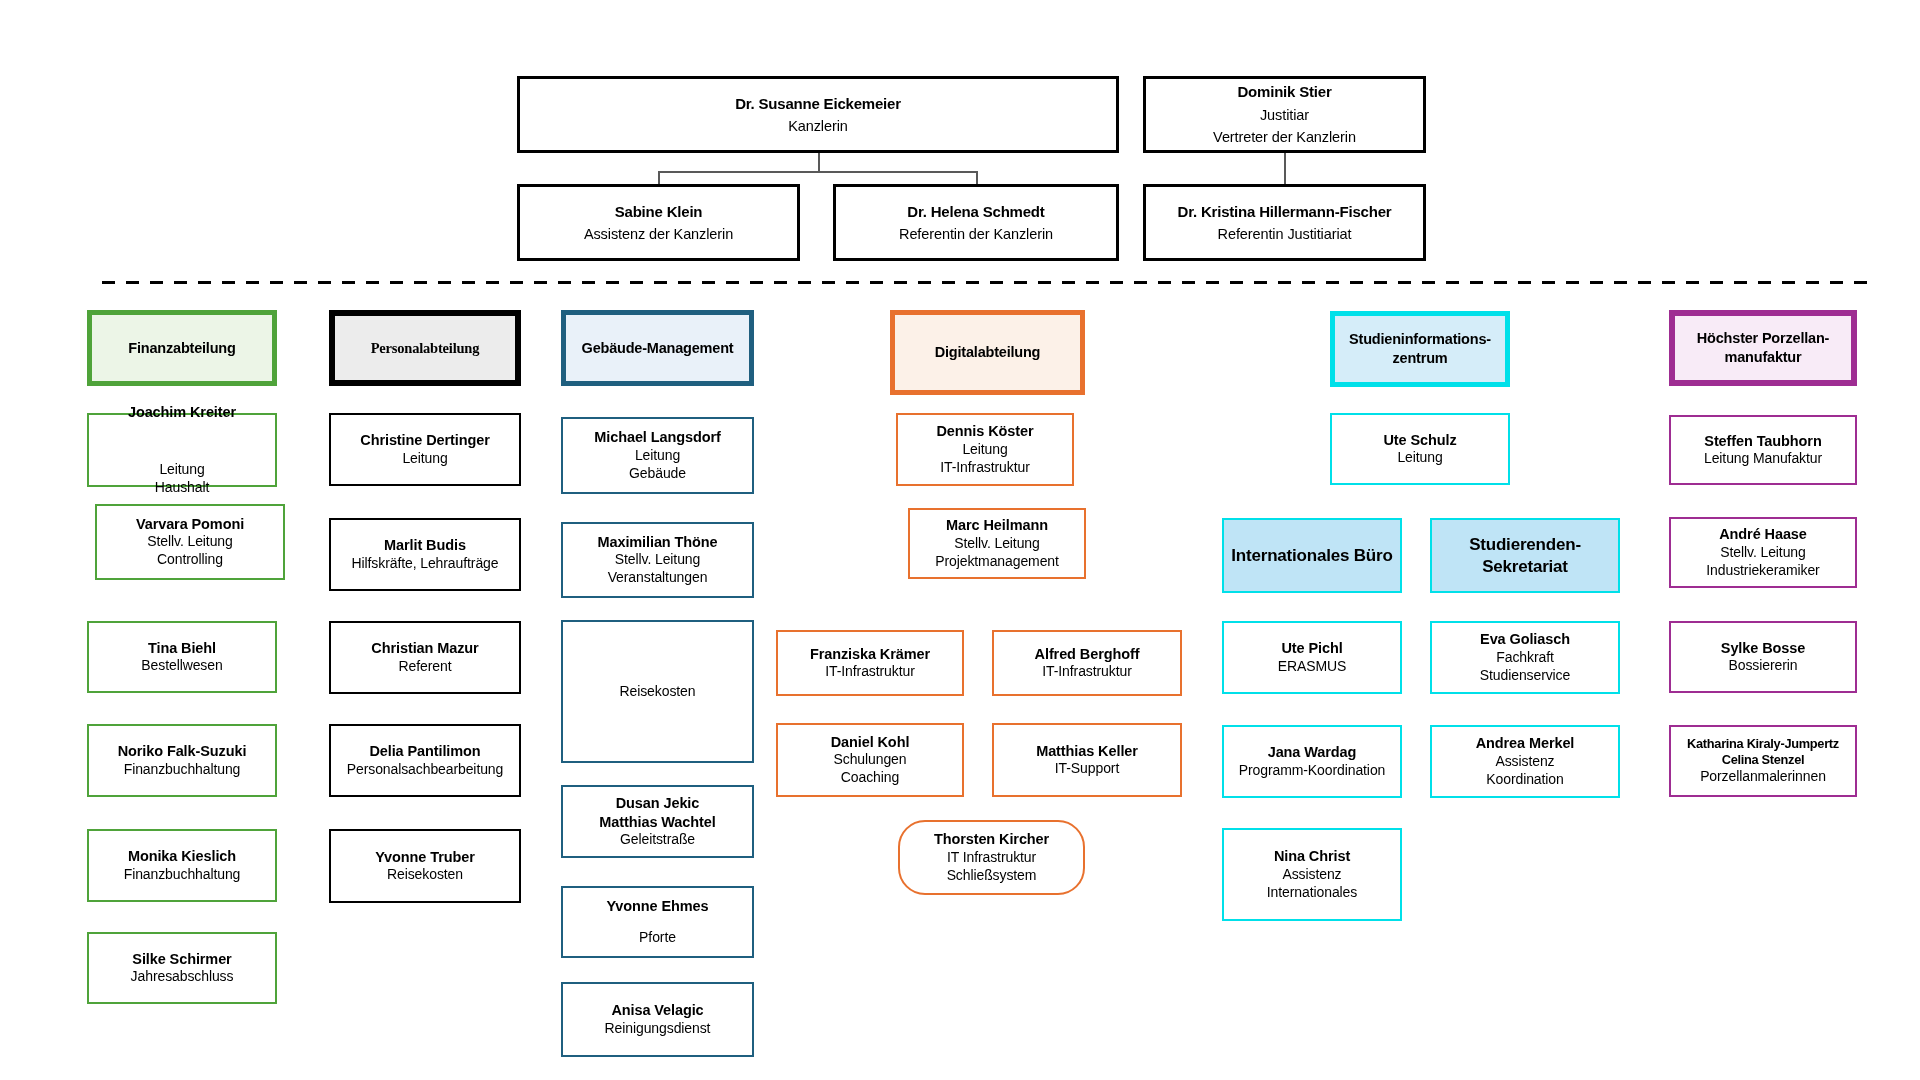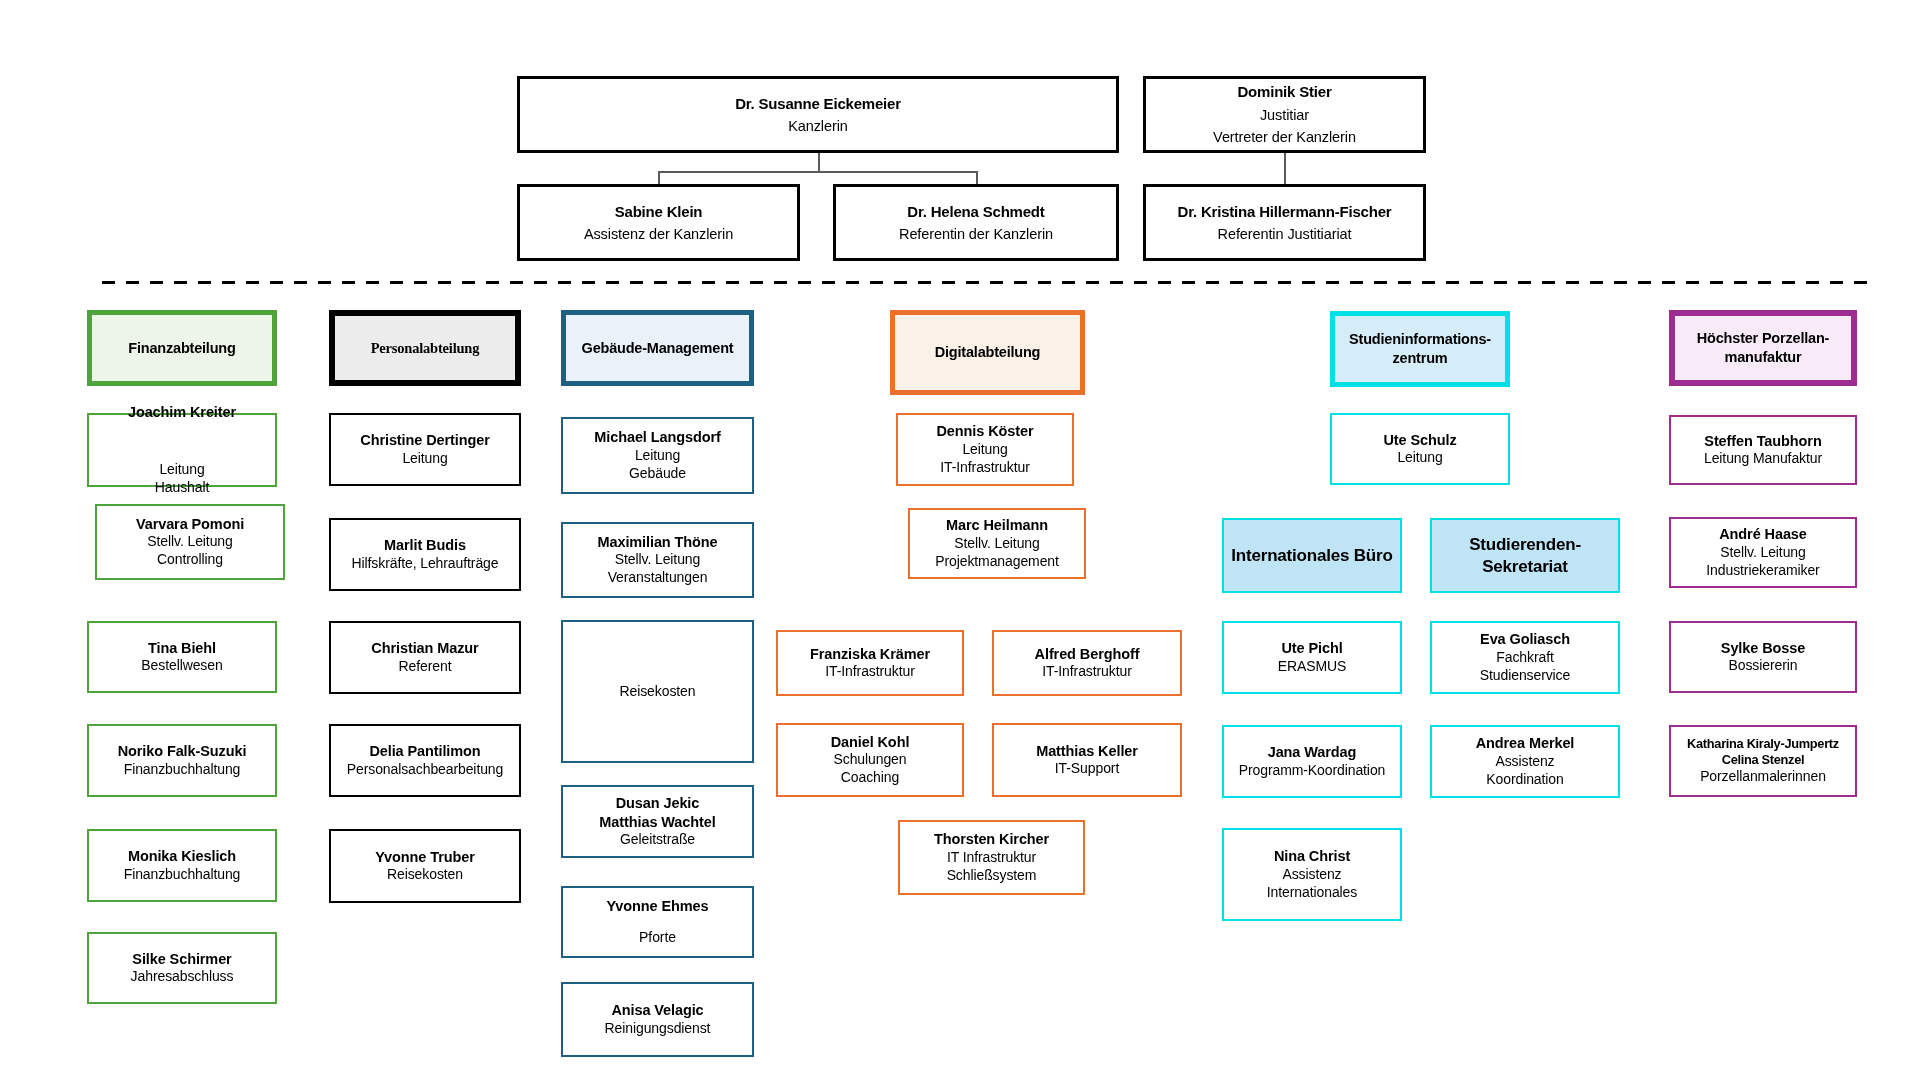--- a/index.html
+++ b/index.html
@@ -172,21 +172,21 @@
 </div>
 <div class="box" style="left: 776px; top: 723px; width: 188px; height: 74px; --accent: #E8712E; --fill: #FCF1E8;">
   <div class="nm">Daniel Kohl</div>
   <div class="role">Schulungen
 Coaching</div>
 </div>
 <div class="box" style="left: 992px; top: 723px; width: 190px; height: 74px; --accent: #E8712E; --fill: #FCF1E8;">
   <div class="nm">Matthias Keller</div>
   <div class="role">IT-Support</div>
 </div>
-<div class="box" style="left: 898px; top: 820px; width: 187px; height: 75px; --accent: #E8712E; --fill: #FCF1E8;">
+<div class="box" style="left: 898px; top: 820px; width: 187px; height: 75px; border-radius: 27px; --accent: #E8712E; --fill: #FCF1E8;">
   <div class="nm">Thorsten Kircher</div>
   <div class="role">IT Infrastruktur
 Schließsystem</div>
 </div>
 
 <div class="box hdr" style="left: 1330px; top: 311px; width: 180px; height: 76px; --accent: #00E0E9; --fill: #D5EDF9; --fill2: #BFE4F6;">
   <div class="nm">Studieninformations-
 zentrum</div>
 </div>
 <div class="box" style="left: 1330px; top: 413px; width: 180px; height: 72px; --accent: #00E0E9; --fill: #D5EDF9; --fill2: #BFE4F6;">

